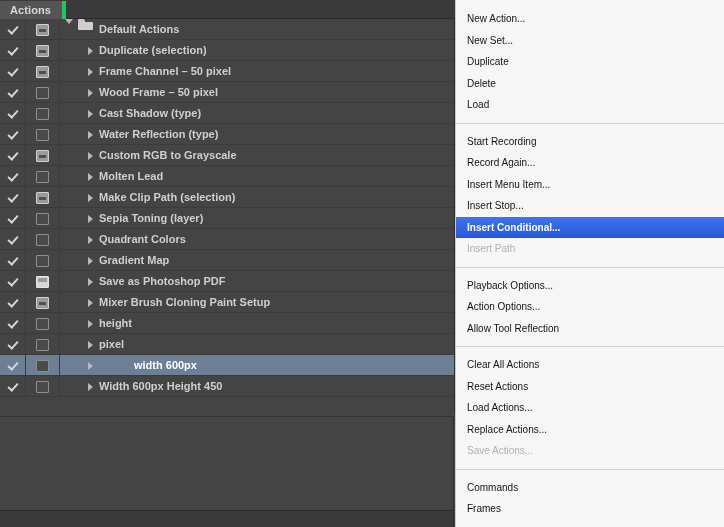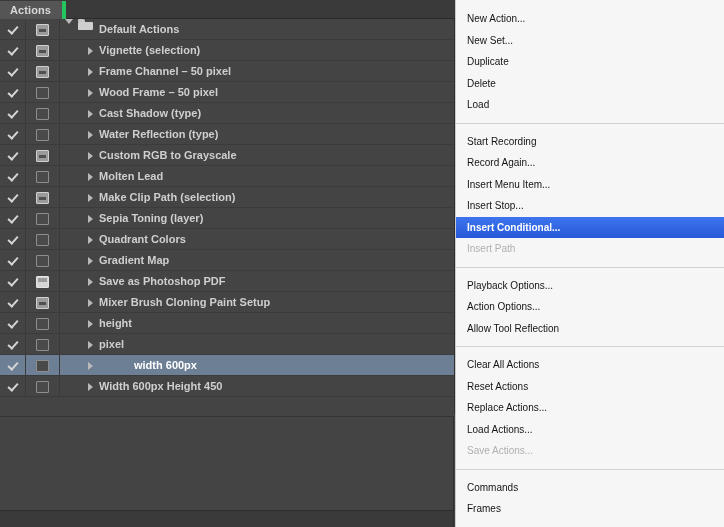--- a/index.html
+++ b/index.html
@@ -256,21 +256,21 @@
           <div class="cell check">
             <span class="glyph-check"></span>
           </div>
           <div class="cell dialog">
             <span class="dlgbox dash"></span>
           </div>
           <div class="indent">
             <div class="disc">
               <span class="tri"></span>
             </div>
-            <span class="row-label">Vignette (selection)</span>
+            <span class="row-label">Duplicate (selection)</span>
           </div>
         </div>
         <div class="row">
           <div class="cell check">
             <span class="glyph-check"></span>
           </div>
           <div class="cell dialog">
             <span class="dlgbox dash"></span>
           </div>
           <div class="indent">
@@ -509,21 +509,21 @@
       <div class="mi"><span>Insert Stop...</span></div>
       <div class="mi highlight"><span>Insert Conditional...</span></div>
       <div class="mi disabled"><span>Insert Path</span></div>
       <div class="msep"></div>
       <div class="mi"><span>Playback Options...</span></div>
       <div class="mi"><span>Action Options...</span></div>
       <div class="mi"><span>Allow Tool Reflection</span></div>
       <div class="msep"></div>
       <div class="mi"><span>Clear All Actions</span></div>
       <div class="mi"><span>Reset Actions</span></div>
+      <div class="mi"><span>Load Actions...</span></div>
       <div class="mi"><span>Replace Actions...</span></div>
-      <div class="mi"><span>Load Actions...</span></div>
       <div class="mi disabled"><span>Save Actions...</span></div>
       <div class="msep"></div>
       <div class="mi"><span>Commands</span></div>
       <div class="mi"><span>Frames</span></div>
     </div>
 
 </div>
 
 </body></html>

